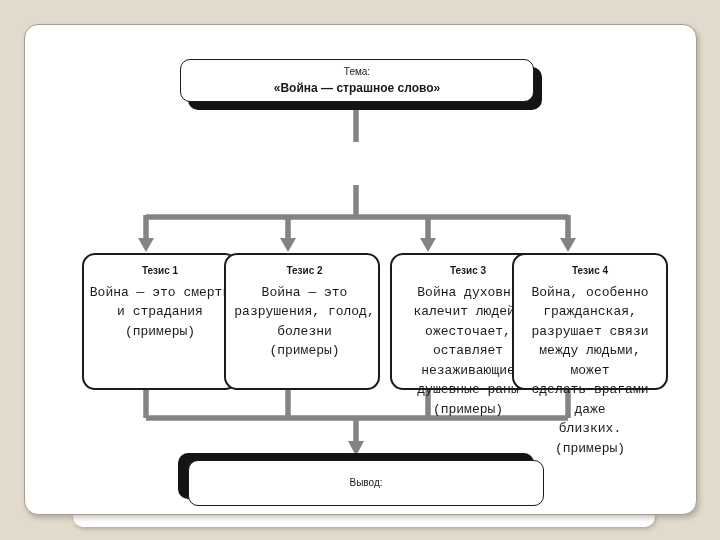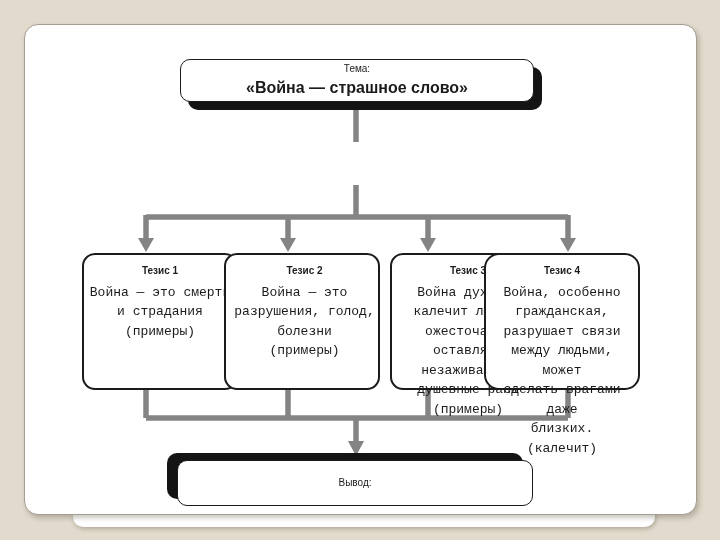--- a/index.html
+++ b/index.html
@@ -59,21 +59,21 @@
     justify-content: center;
     align-items: center;
     text-align: center;
     line-height: 1.35;
   }
   .box .line1 {
     font-size: 10px;
     font-weight: 400;
   }
   .box .line2 {
-    font-size: 16px;
+    font-size: 12px;
     font-weight: 700;
     margin-top: 1px;
   }
   #theme-box {
     left: 180px;
     top: 59px;
     width: 354px;
     height: 43px;
     box-shadow: 8px 8px 0 #141414;
   }
@@ -89,34 +89,34 @@
     width: 156px;
     height: 137px;
     border: 2.6px solid #1b1b1b;
     border-radius: 13px;
     justify-content: flex-start;
     padding: 9px 3px 4px 3px;
   }
   #thesis-1 { left: 82px; }
   #thesis-2 { left: 224px; padding-left: 8px; }
   #thesis-3 { left: 364px; margin-left: 26px; }
-  #thesis-4 { left: 484px; border-radius: 15px; }
+  #thesis-4 { left: 512px; }
   .thesis .t-title {
     font-size: 10px;
     font-weight: 700;
     margin-bottom: 5px;
   }
   .thesis .t-body {
     font-size: 13px;
     line-height: 1.5;
     white-space: pre-line;
     font-family: Liberation Mono, monospace;
   }
   #conclusion-box {
-    left: 177px;
+    left: 188px;
     top: 460px;
     width: 356px;
     height: 46px;
     box-shadow: -10px -7px 0 #141414;
   }
 </style>
 </head>
 <body>
 
 <div id="slide">
@@ -188,20 +188,20 @@
   </div>
 
   <div class="box thesis" id="thesis-4">
     <div class="t-title">Тезис 4</div>
     <div class="t-body">Война, особенно
 гражданская,
 разрушает связи
 между людьми, может
 сделать врагами даже
 близких.
-(калечит)</div>
+(примеры)</div>
   </div>
 
   <div class="box" id="conclusion-box">
     <div class="line1">Вывод:</div>
   </div>
 
 </div>
 
 </body></html>

